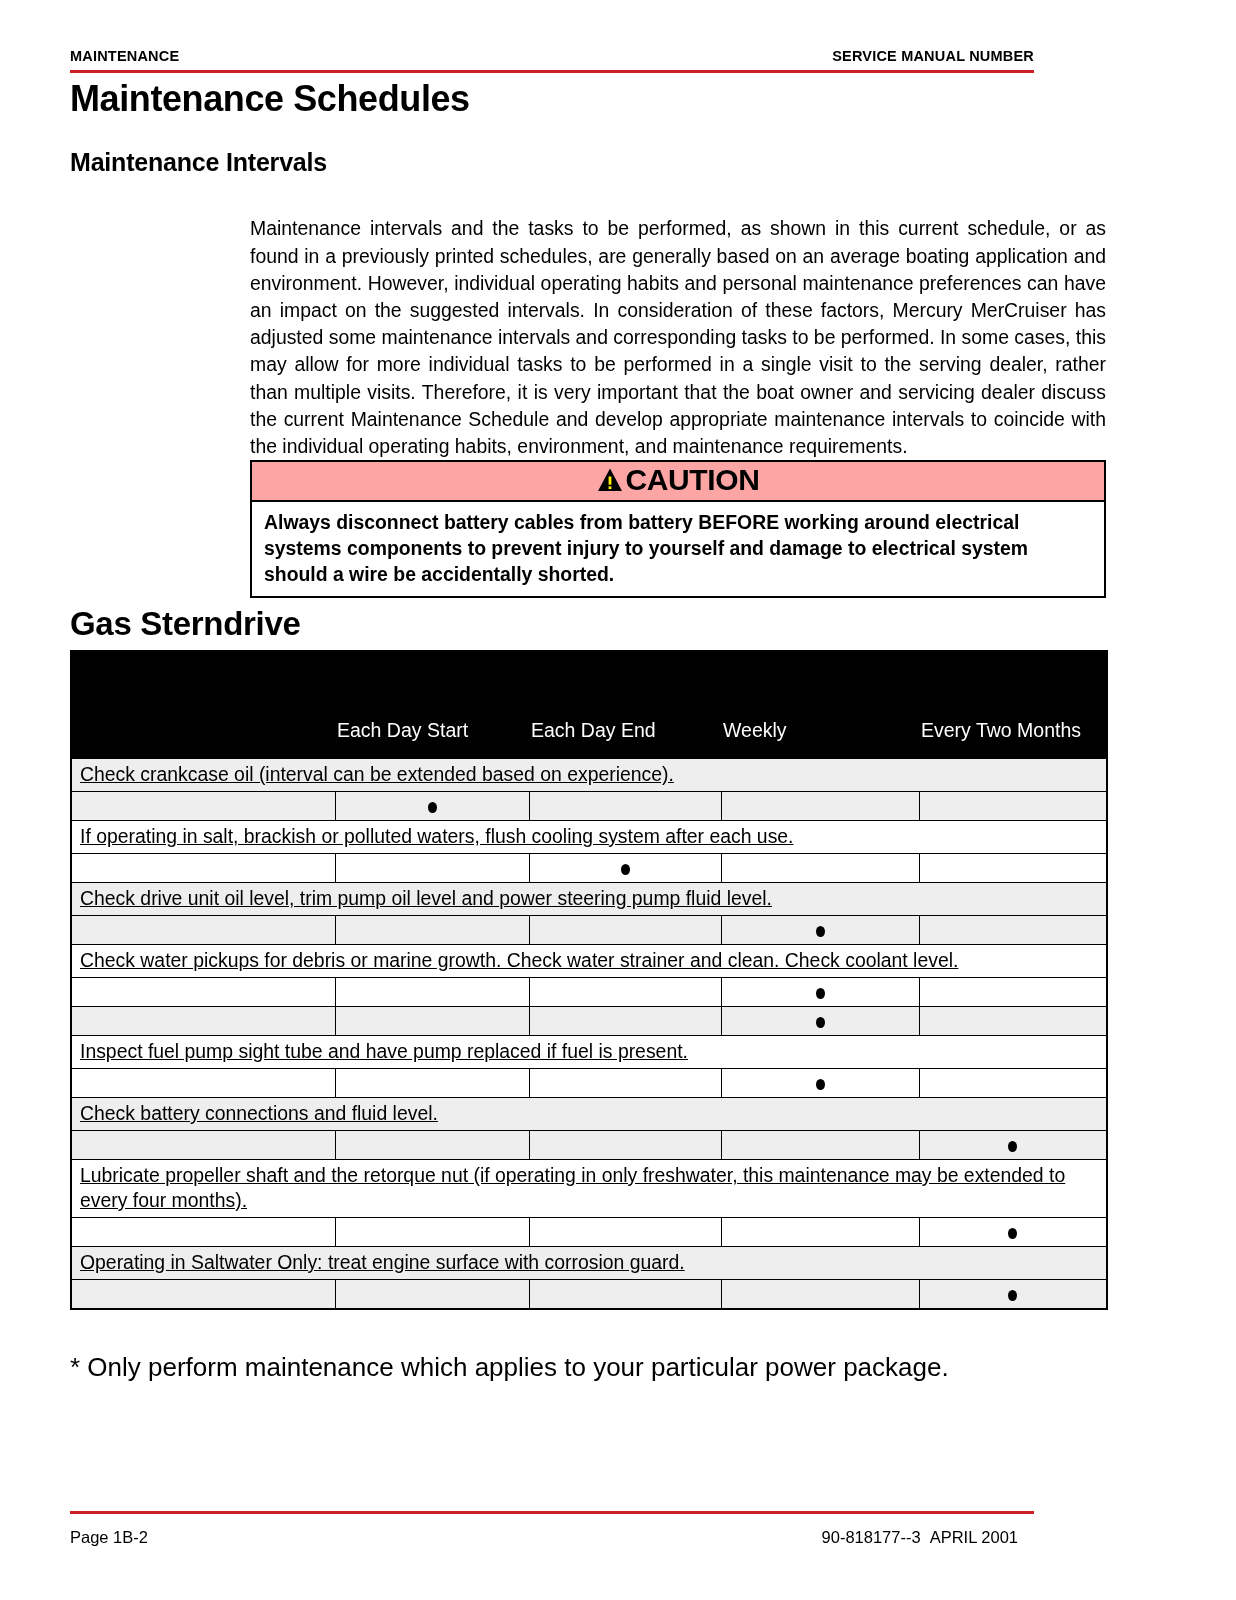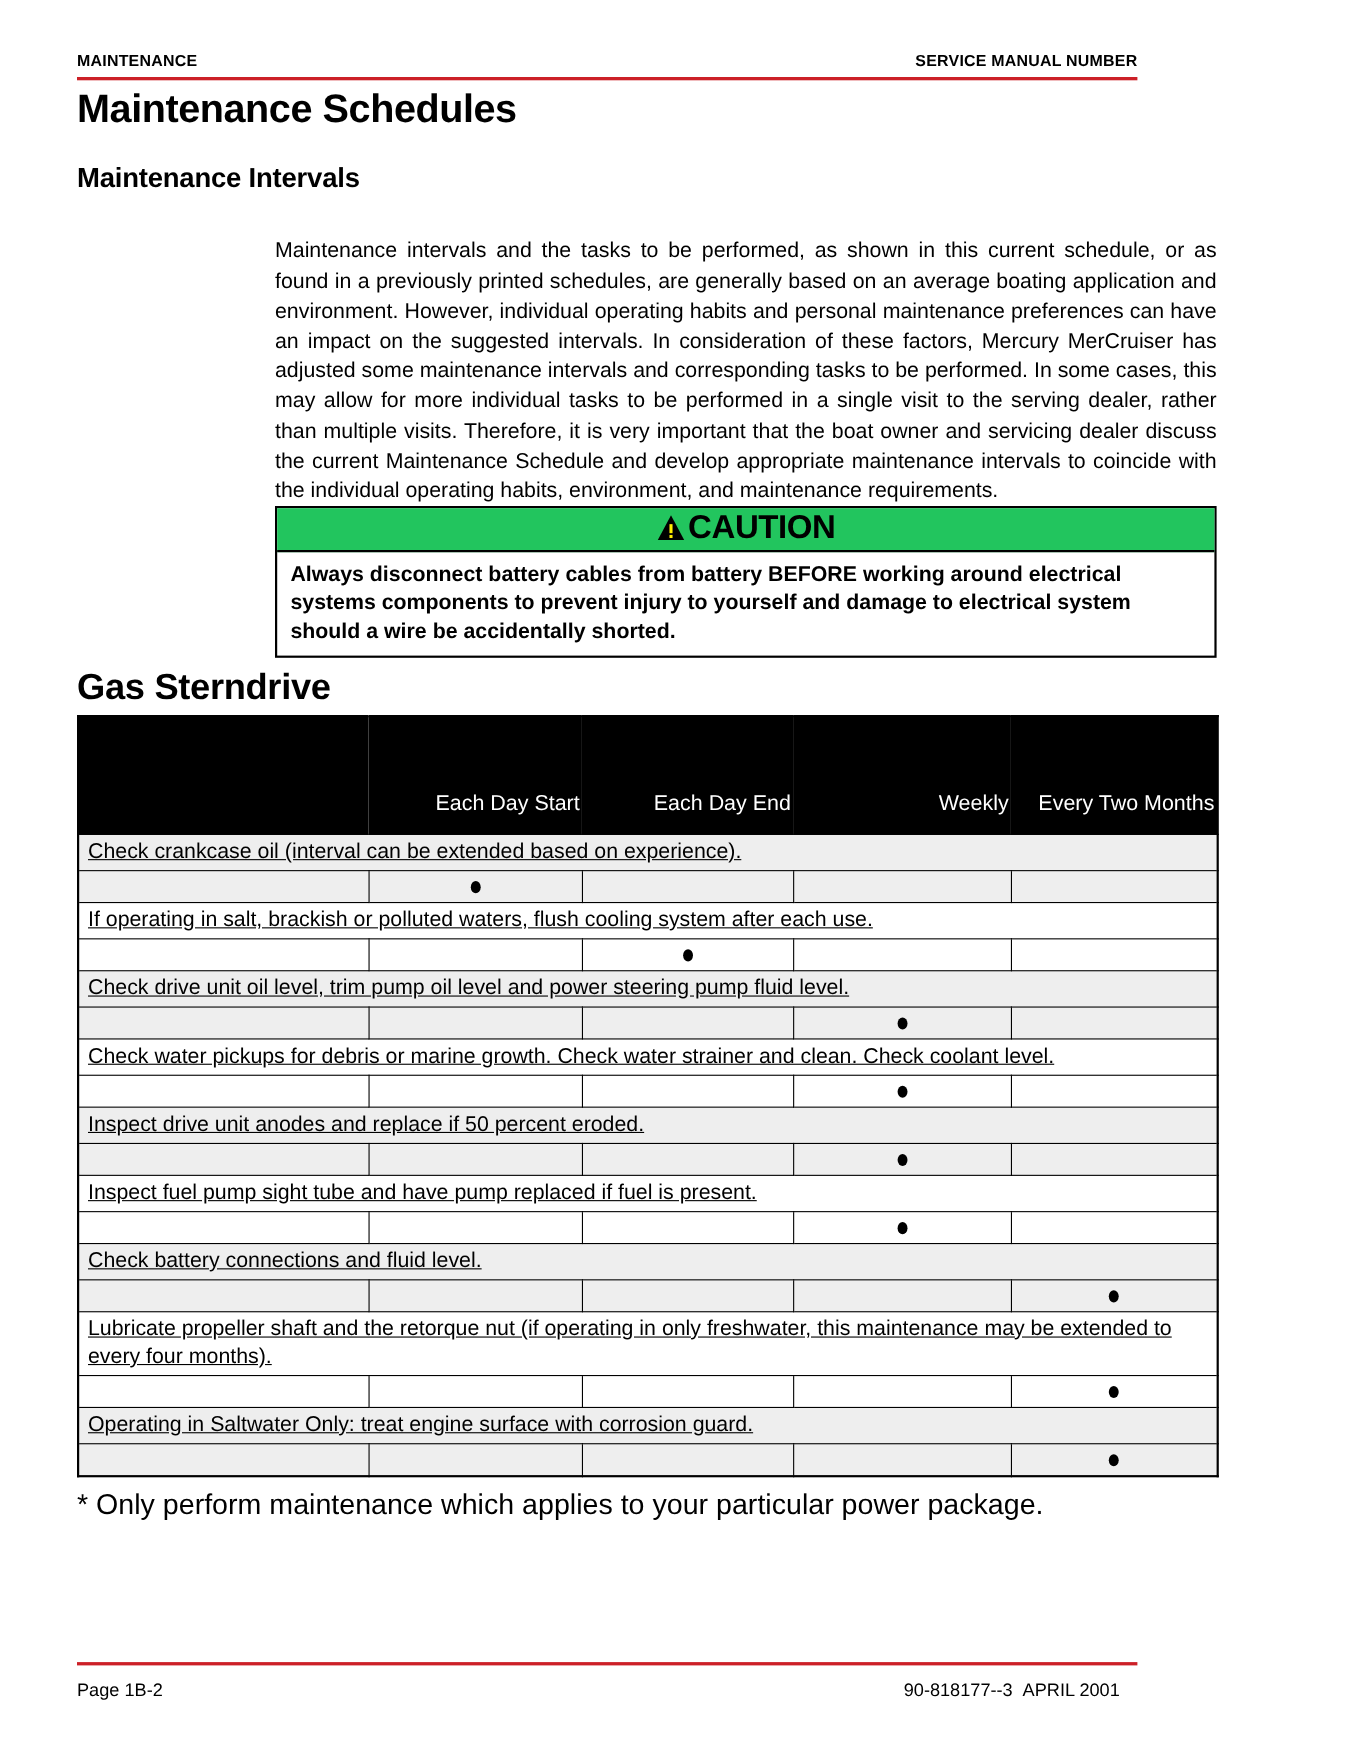--- a/index.html
+++ b/index.html
@@ -88,21 +88,21 @@
   .caution-box {
     position: absolute;
     left: 250px;
     top: 460px;
     width: 856px;
     border: 2.5px solid #000000;
     box-sizing: border-box;
     background: #ffffff;
   }
   .caution-head {
-    background: #22c55e;
+    background: #fca5a5;
     border-bottom: 2.5px solid #000000;
     text-align: center;
     padding: 3px 0 5px 0;
     display: flex;
     align-items: center;
     justify-content: center;
     gap: 2px;
   }
   .caution-head .tri {
     display: inline-block;
@@ -157,21 +157,21 @@
     font-size: 24px;
     font-weight: bold;
     color: #ffffff;
     letter-spacing: -0.2px;
   }
   .sched th.col-label {
     background: #000000;
     color: #ffffff;
     font-size: 19.5px;
     font-weight: normal;
-    text-align: right;
+    text-align: left;
     vertical-align: bottom;
     padding: 16px 2px 16px 2px;
     line-height: 24px;
     border: none;
   }
 
   .sched td {
     border: 1.6px solid #000000;
     font-size: 19.4px;
     line-height: 25px;
@@ -313,23 +313,20 @@
         <tr class="task-row plain">
           <td colspan="5">Check water pickups for debris or marine growth. Check water strainer and clean. Check coolant level.</td>
         </tr>
         <tr class="mark-row plain">
           <td></td>
           <td><span class="dot off"></span></td>
           <td><span class="dot off"></span></td>
           <td><span class="dot"></span></td>
           <td><span class="dot off"></span></td>
         </tr>
-        <tr class="task-row shade">
-          <td colspan="5">Inspect drive unit anodes and replace if 50 percent eroded.</td>
-        </tr>
         <tr class="mark-row shade">
           <td></td>
           <td><span class="dot off"></span></td>
           <td><span class="dot off"></span></td>
           <td><span class="dot"></span></td>
           <td><span class="dot off"></span></td>
         </tr>
         <tr class="task-row plain">
           <td colspan="5">Inspect fuel pump sight tube and have pump replaced if fuel is present.</td>
         </tr>

